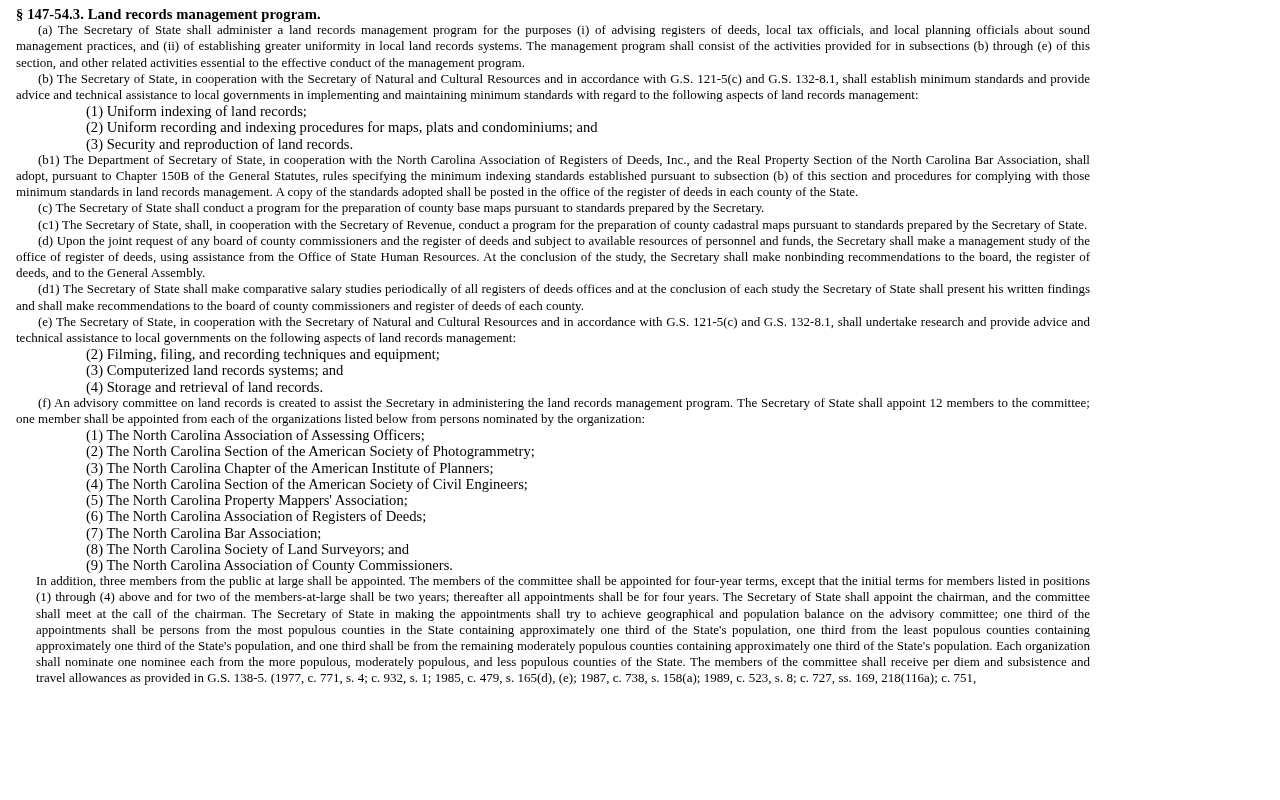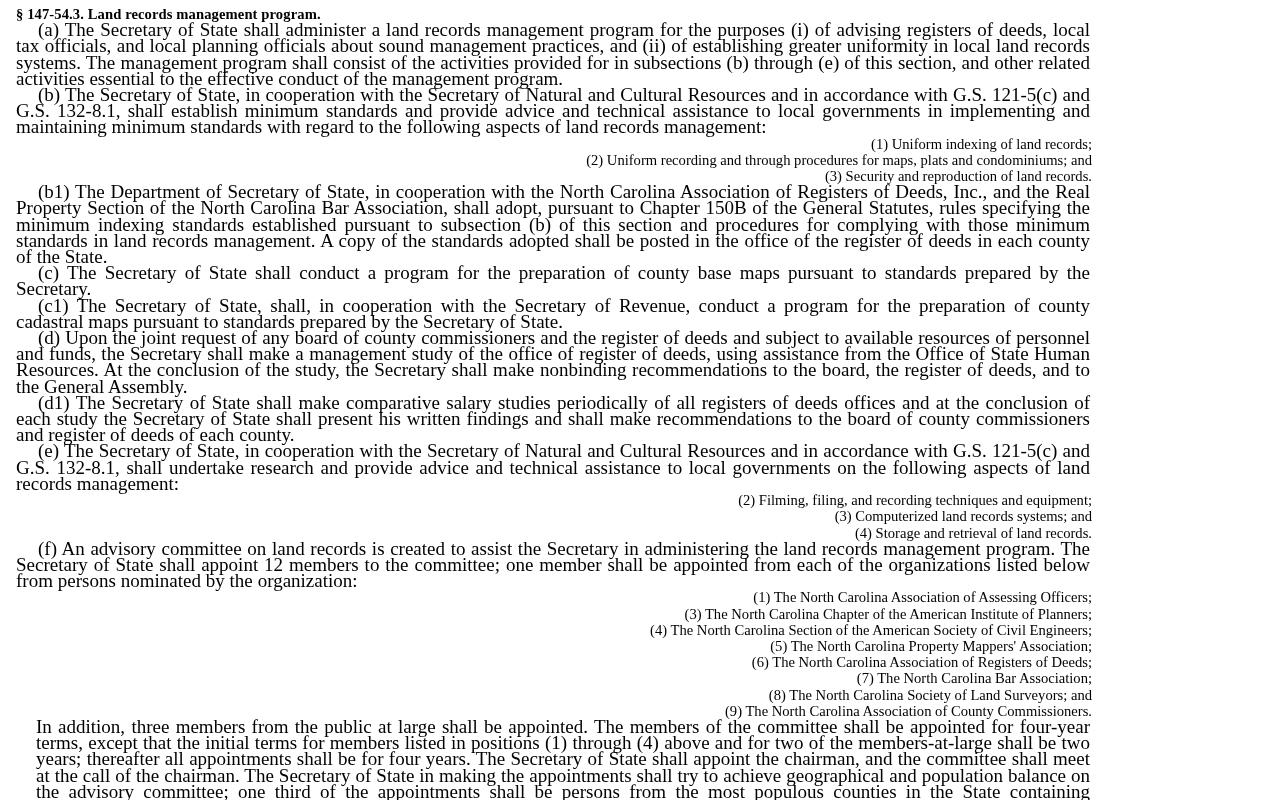--- a/index.html
+++ b/index.html
@@ -25,39 +25,39 @@
   }
   .statute-heading {
     font-size: 14.6px;
     line-height: 16.2px;
     font-weight: bold;
     margin: 0 0 0 8px;
     white-space: nowrap;
     letter-spacing: 0.1px;
   }
   .para {
-    font-size: 19px;
+    font-size: 13px;
     line-height: 16.2px;
     margin: 0;
     text-align: justify;
     text-justify: inter-word;
     text-indent: 22px;
     padding: 0 2px 0 8px;
     word-spacing: 0.1px;
   }
   .para.flush {
     text-indent: 0;
     margin-left: 20px;
   }
   .item {
     font-size: 14.6px;
     line-height: 16.2px;
     margin: 0;
     padding-left: 78px;
-    text-align: right;
+    text-align: left;
     white-space: nowrap;
   }
   .item .num {
     display: inline;
   }
   .item .txt {
     display: inline;
   }
   
   .para.stretch {
@@ -75,21 +75,21 @@
 
   <p class="para">(b) The Secretary of State, in cooperation with the Secretary of Natural and Cultural Resources and in accordance with G.S. 121-5(c) and G.S. 132-8.1, shall establish minimum standards and provide advice and technical assistance to local governments in implementing and maintaining minimum standards with regard to the following aspects of land records management:</p>
 
   <div>
     <p class="item">
       <span class="num">(1)</span> 
       <span class="txt">Uniform indexing of land records;</span>
     </p>
     <p class="item">
       <span class="num">(2)</span> 
-      <span class="txt">Uniform recording and through procedures for maps, plats and condominiums; and</span>
+      <span class="txt">Uniform recording and indexing procedures for maps, plats and condominiums; and</span>
     </p>
     <p class="item">
       <span class="num">(3)</span> 
       <span class="txt">Security and reproduction of land records.</span>
     </p>
   </div>
 
   <p class="para">(b1) The Department of Secretary of State, in cooperation with the North Carolina Association of Registers of Deeds, Inc., and the Real Property Section of the North Carolina Bar Association, shall adopt, pursuant to Chapter 150B of the General Statutes, rules specifying the minimum indexing standards established pursuant to subsection (b) of this section and procedures for complying with those minimum standards in land records management. A copy of the standards adopted shall be posted in the office of the register of deeds in each county of the State.</p>
 
   <p class="para stretch">(c) The Secretary of State shall conduct a program for the preparation of county base maps pursuant to standards prepared by the Secretary.</p>
@@ -118,20 +118,24 @@
   </div>
 
   <p class="para">(f) An advisory committee on land records is created to assist the Secretary in administering the land records management program. The Secretary of State shall appoint 12 members to the committee; one member shall be appointed from each of the organizations listed below from persons nominated by the organization:</p>
 
   <div>
     <p class="item">
       <span class="num">(1)</span> 
       <span class="txt">The North Carolina Association of Assessing Officers;</span>
     </p>
     <p class="item">
+      <span class="num">(2)</span> 
+      <span class="txt">The North Carolina Section of the American Society of Photogrammetry;</span>
+    </p>
+    <p class="item">
       <span class="num">(3)</span> 
       <span class="txt">The North Carolina Chapter of the American Institute of Planners;</span>
     </p>
     <p class="item">
       <span class="num">(4)</span> 
       <span class="txt">The North Carolina Section of the American Society of Civil Engineers;</span>
     </p>
     <p class="item">
       <span class="num">(5)</span> 
       <span class="txt">The North Carolina Property Mappers' Association;</span>

